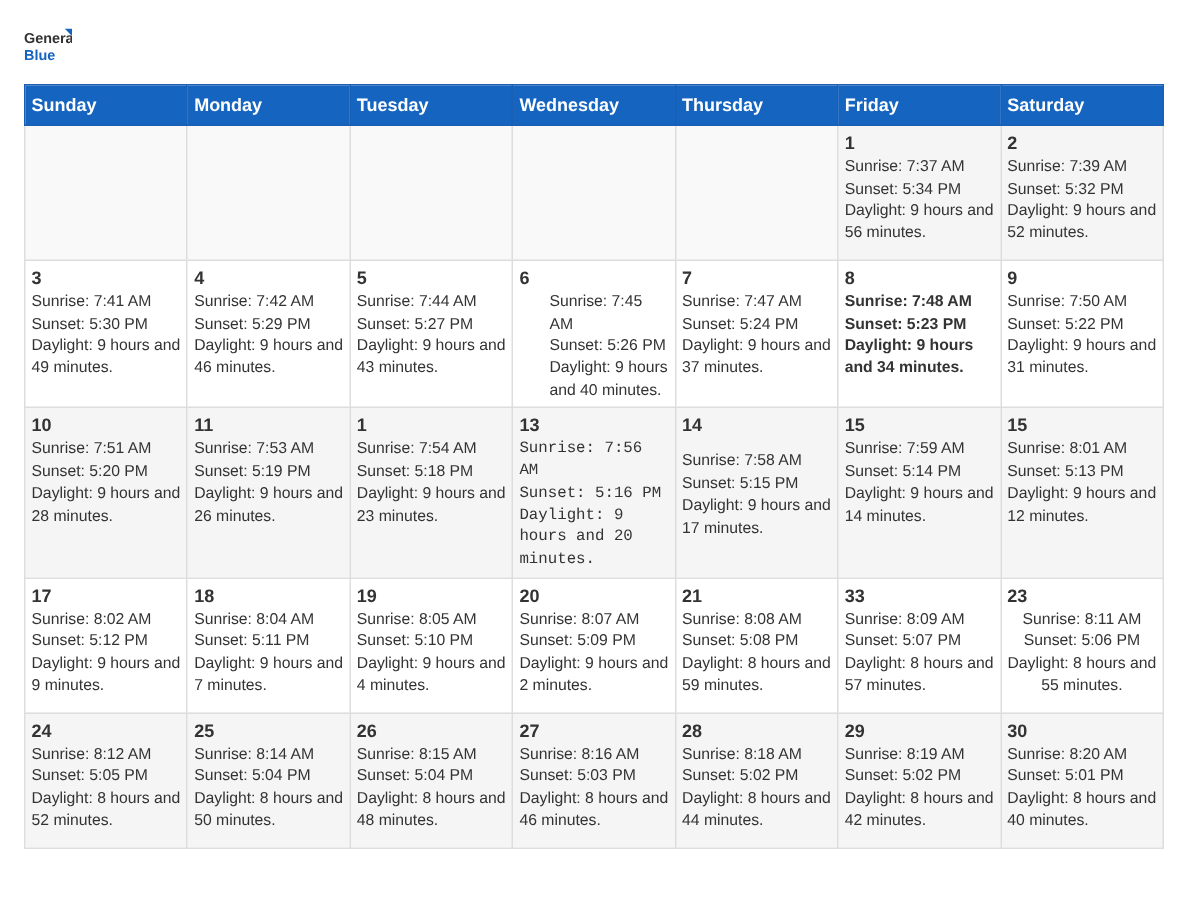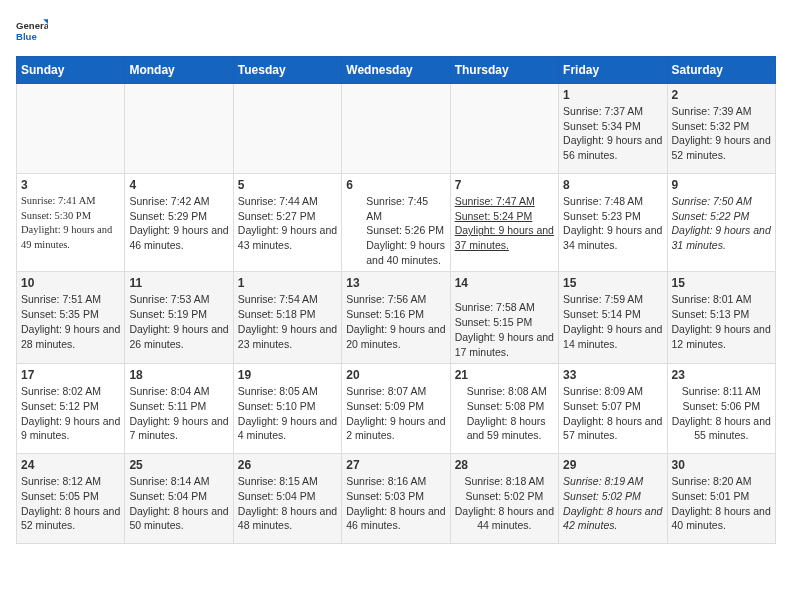--- a/index.html
+++ b/index.html
@@ -130,21 +130,21 @@
         <td>
           <span class="day-num">2</span>
           <div class="day-info" style="white-space: pre-line;">Sunrise: 7:39 AM
 Sunset: 5:32 PM
 Daylight: 9 hours and 52 minutes.</div>
         </td>
       </tr>
       <tr>
         <td>
           <span class="day-num">3</span>
-          <div class="day-info" style="white-space: pre-line; font-family: Liberation Serif, serif;">Sunrise: 7:41 AM
+          <div class="day-info" style="white-space: pre-line;">Sunrise: 7:41 AM
 Sunset: 5:30 PM
 Daylight: 9 hours and 49 minutes.</div>
         </td>
         <td>
           <span class="day-num">4</span>
           <div class="day-info" style="white-space: pre-line;">Sunrise: 7:42 AM
 Sunset: 5:29 PM
 Daylight: 9 hours and 46 minutes.</div>
         </td>
         <td>
@@ -154,59 +154,59 @@
 Daylight: 9 hours and 43 minutes.</div>
         </td>
         <td>
           <span class="day-num">6</span>
           <div class="day-info" style="white-space: pre-line; margin-left: 20px;">Sunrise: 7:45 AM
 Sunset: 5:26 PM
 Daylight: 9 hours and 40 minutes.</div>
         </td>
         <td>
           <span class="day-num">7</span>
-          <div class="day-info" style="white-space: pre-line; text-decoration: underline;">Sunrise: 7:47 AM
+          <div class="day-info" style="white-space: pre-line;">Sunrise: 7:47 AM
 Sunset: 5:24 PM
 Daylight: 9 hours and 37 minutes.</div>
         </td>
         <td>
           <span class="day-num">8</span>
-          <div class="day-info" style="white-space: pre-line;">Sunrise: 7:48 AM
+          <div class="day-info" style="white-space: pre-line; font-weight: bold;">Sunrise: 7:48 AM
 Sunset: 5:23 PM
 Daylight: 9 hours and 34 minutes.</div>
         </td>
         <td>
           <span class="day-num">9</span>
-          <div class="day-info" style="white-space: pre-line; font-style: italic;">Sunrise: 7:50 AM
+          <div class="day-info" style="white-space: pre-line;">Sunrise: 7:50 AM
 Sunset: 5:22 PM
 Daylight: 9 hours and 31 minutes.</div>
         </td>
       </tr>
       <tr>
         <td>
           <span class="day-num">10</span>
           <div class="day-info" style="white-space: pre-line;">Sunrise: 7:51 AM
-Sunset: 5:35 PM
+Sunset: 5:20 PM
 Daylight: 9 hours and 28 minutes.</div>
         </td>
         <td>
           <span class="day-num">11</span>
           <div class="day-info" style="white-space: pre-line;">Sunrise: 7:53 AM
 Sunset: 5:19 PM
 Daylight: 9 hours and 26 minutes.</div>
         </td>
         <td>
           <span class="day-num">1</span>
           <div class="day-info" style="white-space: pre-line;">Sunrise: 7:54 AM
 Sunset: 5:18 PM
 Daylight: 9 hours and 23 minutes.</div>
         </td>
         <td>
           <span class="day-num">13</span>
-          <div class="day-info" style="white-space: pre-line;">Sunrise: 7:56 AM
+          <div class="day-info" style="white-space: pre-line; font-family: Liberation Mono, monospace;">Sunrise: 7:56 AM
 Sunset: 5:16 PM
 Daylight: 9 hours and 20 minutes.</div>
         </td>
         <td>
           <span class="day-num">14</span>
           <div class="day-info" style="white-space: pre-line; margin-top: 10px;">Sunrise: 7:58 AM
 Sunset: 5:15 PM
 Daylight: 9 hours and 17 minutes.</div>
         </td>
         <td>
@@ -242,21 +242,21 @@
 Daylight: 9 hours and 4 minutes.</div>
         </td>
         <td>
           <span class="day-num">20</span>
           <div class="day-info" style="white-space: pre-line;">Sunrise: 8:07 AM
 Sunset: 5:09 PM
 Daylight: 9 hours and 2 minutes.</div>
         </td>
         <td>
           <span class="day-num">21</span>
-          <div class="day-info" style="white-space: pre-line; margin-left: 12px;">Sunrise: 8:08 AM
+          <div class="day-info" style="white-space: pre-line;">Sunrise: 8:08 AM
 Sunset: 5:08 PM
 Daylight: 8 hours and 59 minutes.</div>
         </td>
         <td>
           <span class="day-num">33</span>
           <div class="day-info" style="white-space: pre-line;">Sunrise: 8:09 AM
 Sunset: 5:07 PM
 Daylight: 8 hours and 57 minutes.</div>
         </td>
         <td>
@@ -286,27 +286,27 @@
 Daylight: 8 hours and 48 minutes.</div>
         </td>
         <td>
           <span class="day-num">27</span>
           <div class="day-info" style="white-space: pre-line;">Sunrise: 8:16 AM
 Sunset: 5:03 PM
 Daylight: 8 hours and 46 minutes.</div>
         </td>
         <td>
           <span class="day-num">28</span>
-          <div class="day-info" style="white-space: pre-line; text-align: center;">Sunrise: 8:18 AM
+          <div class="day-info" style="white-space: pre-line;">Sunrise: 8:18 AM
 Sunset: 5:02 PM
 Daylight: 8 hours and 44 minutes.</div>
         </td>
         <td>
           <span class="day-num">29</span>
-          <div class="day-info" style="white-space: pre-line; font-style: italic;">Sunrise: 8:19 AM
+          <div class="day-info" style="white-space: pre-line;">Sunrise: 8:19 AM
 Sunset: 5:02 PM
 Daylight: 8 hours and 42 minutes.</div>
         </td>
         <td>
           <span class="day-num">30</span>
           <div class="day-info" style="white-space: pre-line;">Sunrise: 8:20 AM
 Sunset: 5:01 PM
 Daylight: 8 hours and 40 minutes.</div>
         </td>
       </tr>

